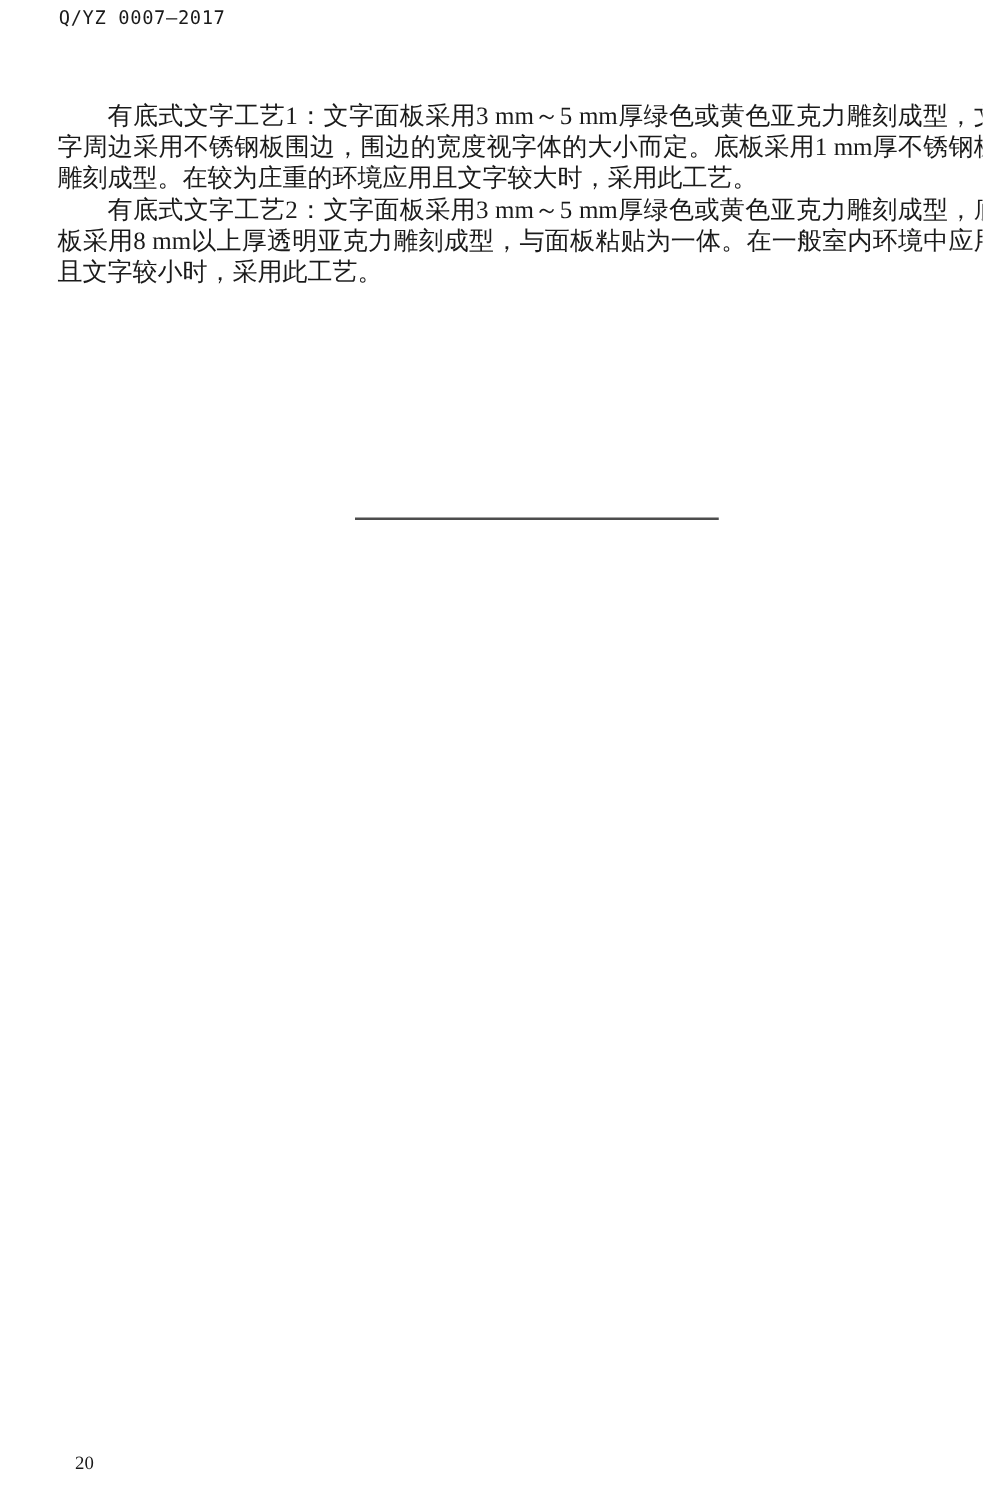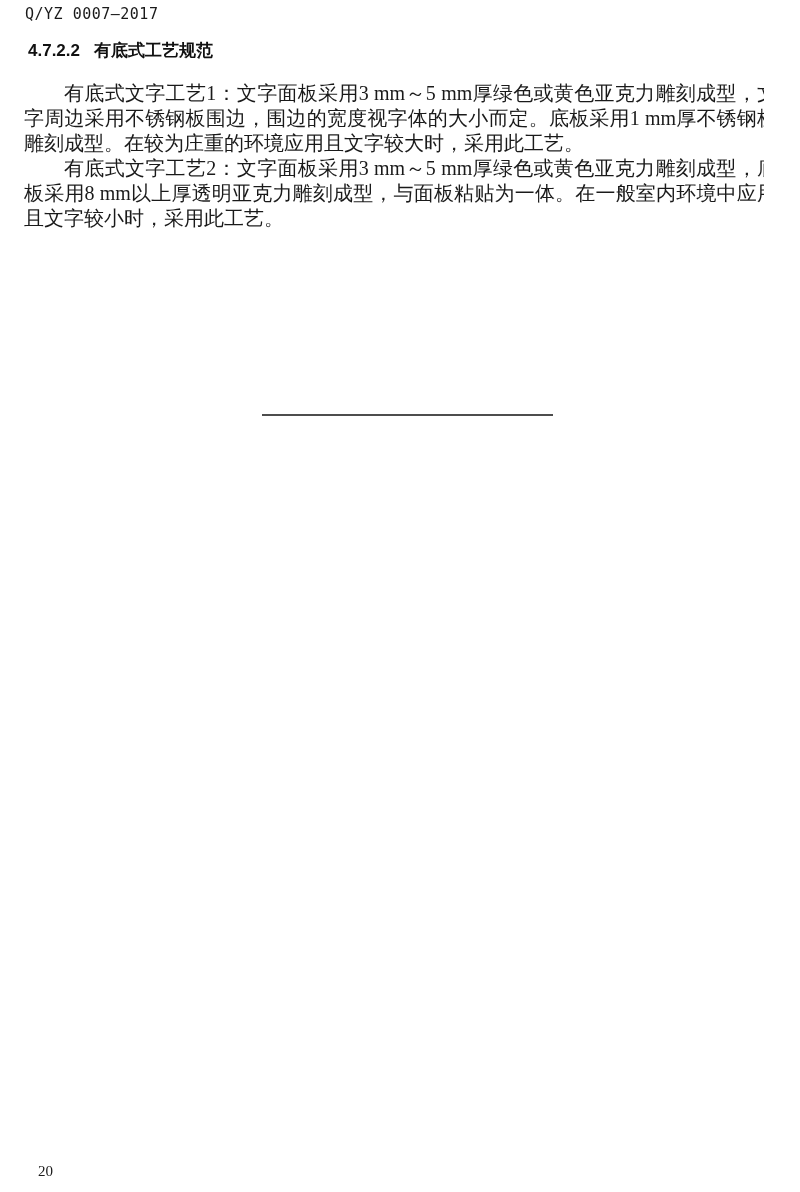--- a/index.html
+++ b/index.html
@@ -5,20 +5,21 @@
   html, body { margin: 0; padding: 0; background: #ffffff; }
   .page {
     position: relative;
     width: 764px;
     height: 1192px;
     background: #ffffff;
     color: #1a1a1a;
     font-family: "Liberation Serif", serif;
     overflow: hidden;
     box-sizing: border-box;
+    margin-left: 22px;
   }
   .doc-header {
     position: absolute;
     top: 5px;
     left: 25px;
     font-family: "DejaVu Sans Mono", monospace;
     font-size: 15px;
     letter-spacing: 0.5px;
     color: #1a1a1a;
     white-space: nowrap;
@@ -66,23 +67,20 @@
 </style>
 </head>
 <body>
 
 <div class="page">
 
   <div class="doc-header">
     <span>Q/YZ 0007—2017</span>
   </div>
 
-  <h2 class="section-heading">
-    <span class="section-number">4.7.2.2</span><span>有底式工艺规范</span>
-  </h2>
 
   <div class="body-text">
     <p>有底式文字工艺1：文字面板采用3 mm～5 mm厚绿色或黄色亚克力雕刻成型，文字周边采用不锈钢板围边，围边的宽度视字体的大小而定。底板采用1 mm厚不锈钢板雕刻成型。在较为庄重的环境应用且文字较大时，采用此工艺。</p>
     <p>有底式文字工艺2：文字面板采用3 mm～5 mm厚绿色或黄色亚克力雕刻成型，底板采用8 mm以上厚透明亚克力雕刻成型，与面板粘贴为一体。在一般室内环境中应用且文字较小时，采用此工艺。</p>
   </div>
 
   <div class="divider"></div>
 
   <div class="page-number">20</div>
 

